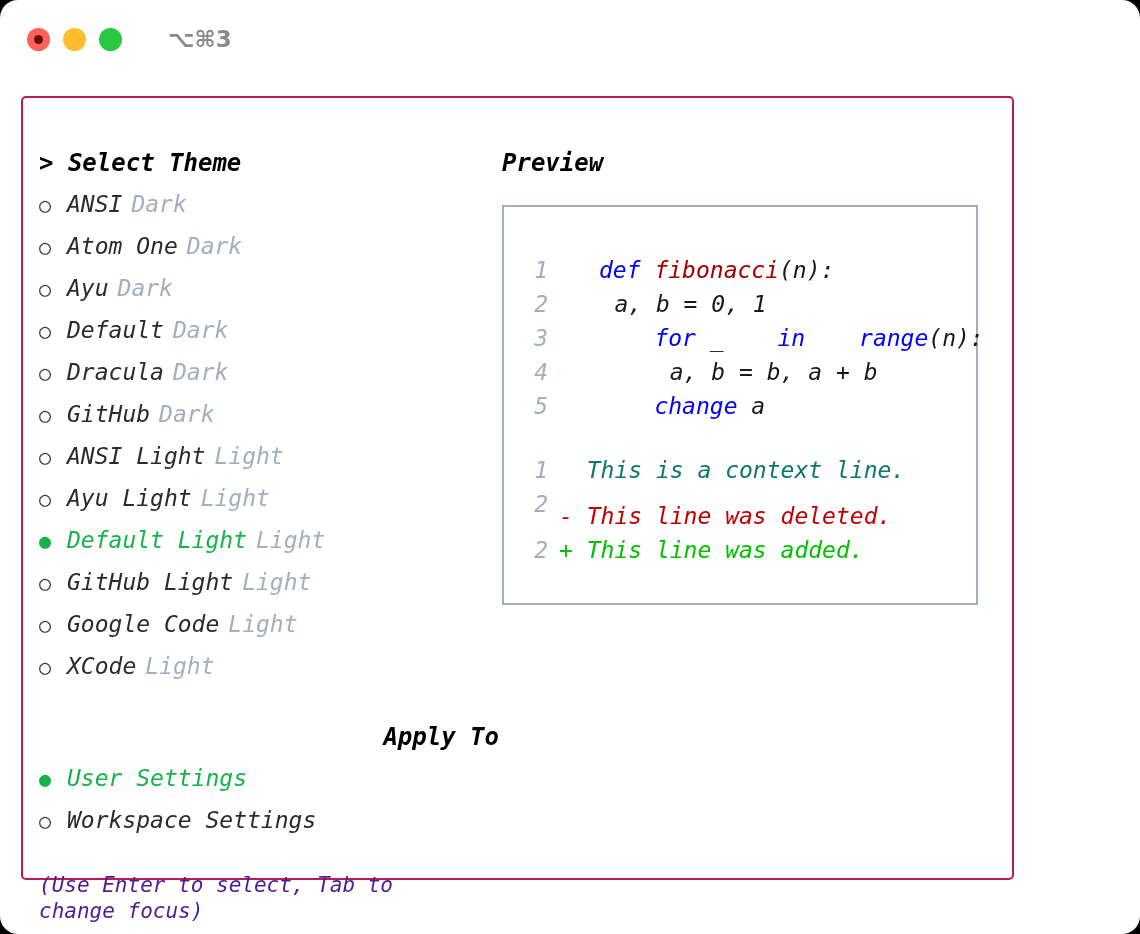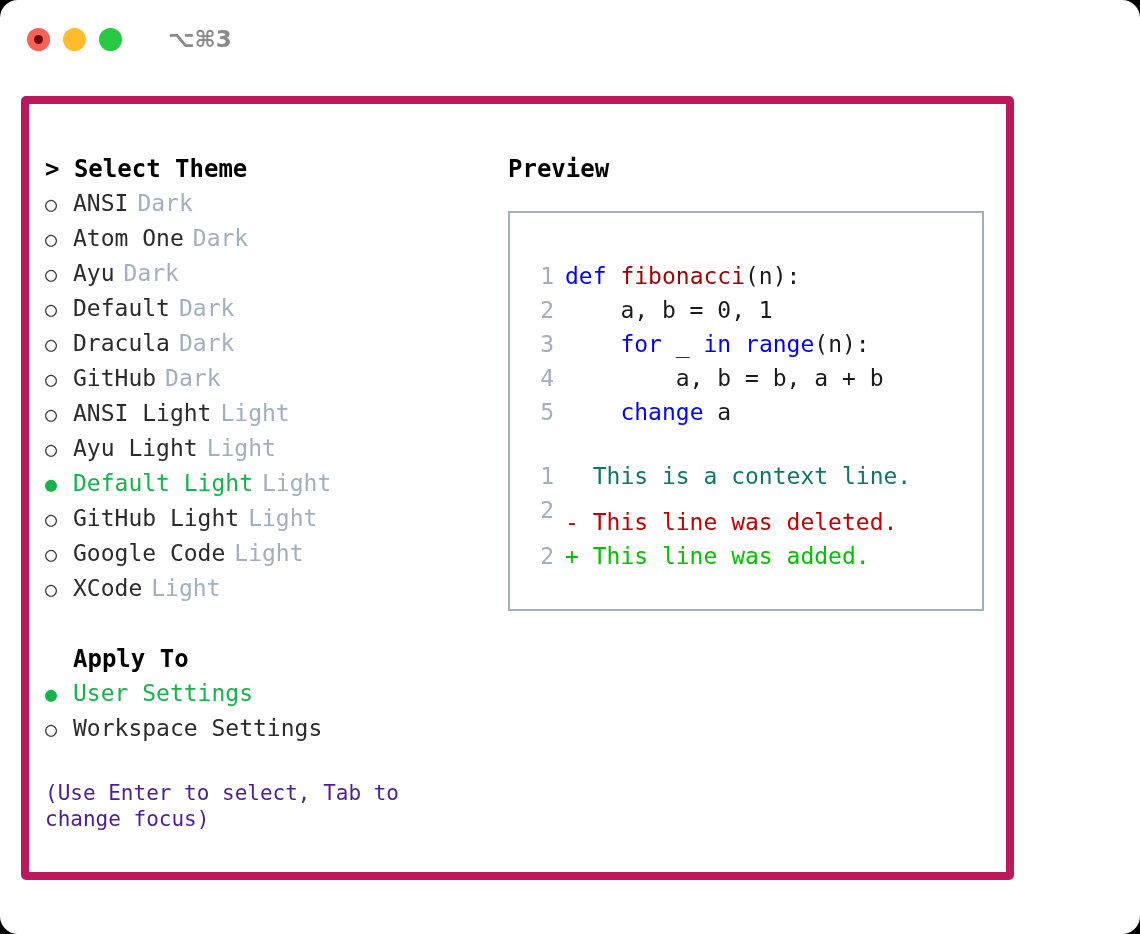--- a/index.html
+++ b/index.html
@@ -71,24 +71,25 @@
     font-family: "DejaVu Sans", "Liberation Sans", sans-serif;
   }
 
   
   .panel {
     position: absolute;
     left: 21px;
     top: 96px;
     width: 993px;
     height: 784px;
-    border: 8px solid #be185d;
+    border: 2px solid #be185d;
     border-radius: 5px;
     box-sizing: border-box;
     background: #ffffff;
+    font-style: italic;
   }
 
   
   .left-col {
     position: absolute;
     left: 16px;
     top: 48px;
     width: 460px;
   }
   .right-col {
@@ -98,37 +99,37 @@
     width: 500px;
   }
 
   .section-head {
     font-size: 24px;
     font-weight: bold;
     color: #000000;
     line-height: 34px;
     white-space: pre;
   }
-  .section-head.indented { padding-left: 28px; }
+  .section-head.indented { padding-left: 28px; text-align: right; }
 
   .opt-row {
     display: flex;
     align-items: baseline;
     line-height: 34px;
     font-size: 23px;
     white-space: pre;
   }
   .bullet {
     width: 28px;
     flex: 0 0 28px;
     font-size: 20px;
     color: #3a3a3a;
   }
   .bullet.on { color: #16b34a; }
-  .opt-name { color: #2b2b2b; }
+  .opt-name { color: #2b2b2b; margin-top: 7px; }
   .opt-row.selected .opt-name { color: #16b34a; }
   .opt-kind {
     color: #a3aebf;
     margin-left: 9px;
   }
 
   .spacer-lg { height: 36px; }
   .spacer-md { height: 34px; }
 
   .hint {
@@ -163,21 +164,21 @@
     padding-left: 16px;
   }
   .lineno {
     width: 28px;
     flex: 0 0 28px;
     text-align: right;
     color: #a3aebf;
     margin-right: 11px;
   }
   .code-text { color: #1a1a1a; }
-  .tok-kw   { color: #0000ff; }
+  .tok-kw   { color: #0000ff; margin-left: 40px; }
   .tok-fn   { color: #a10000; }
   .tok-plain{ color: #1a1a1a; }
 
   .diff-gap { height: 30px; }
   .diff-ctx { color: #0f766e; }
   .diff-del { color: #c00000; margin-top: 12px; }
   .diff-add { color: #00c000; }
 </style>
 </head>
 <body>

